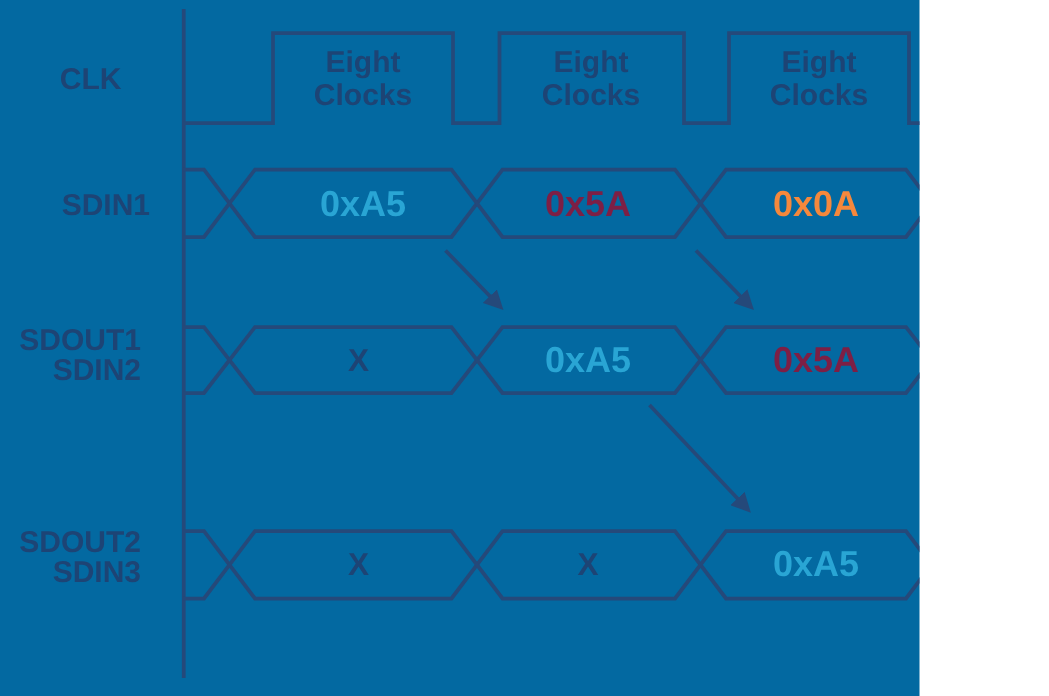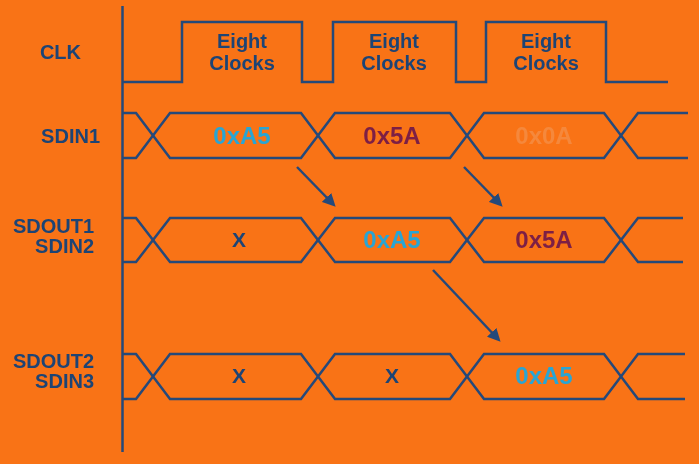--- a/index.html
+++ b/index.html
@@ -1,16 +1,16 @@
 <!DOCTYPE html>
 <html><head>
 <meta charset="utf-8">
 <style>
   html,body{margin:0;padding:0;background:#ffffff;}
-  .canvas{width:699px;height:464px;background:#f97316;position:relative;overflow:hidden;
+  .canvas{width:613px;height:464px;background:#0369a1;position:relative;overflow:hidden;
           font-family:"Liberation Sans", sans-serif;}
   svg{display:block;}
   .wave{fill:none;stroke-width:2.5;stroke-linejoin:miter;stroke-linecap:butt;}
   .arrow-line{fill:none;stroke-width:2.5;}
   text{font-family:"Liberation Sans", sans-serif;font-weight:bold;}
   .row-label{font-size:20px;}
   .pulse-label{font-size:20px;text-anchor:middle;}
   .seg-value{font-size:24px;text-anchor:middle;}
   .seg-x{font-size:21px;text-anchor:middle;}
 </style>

